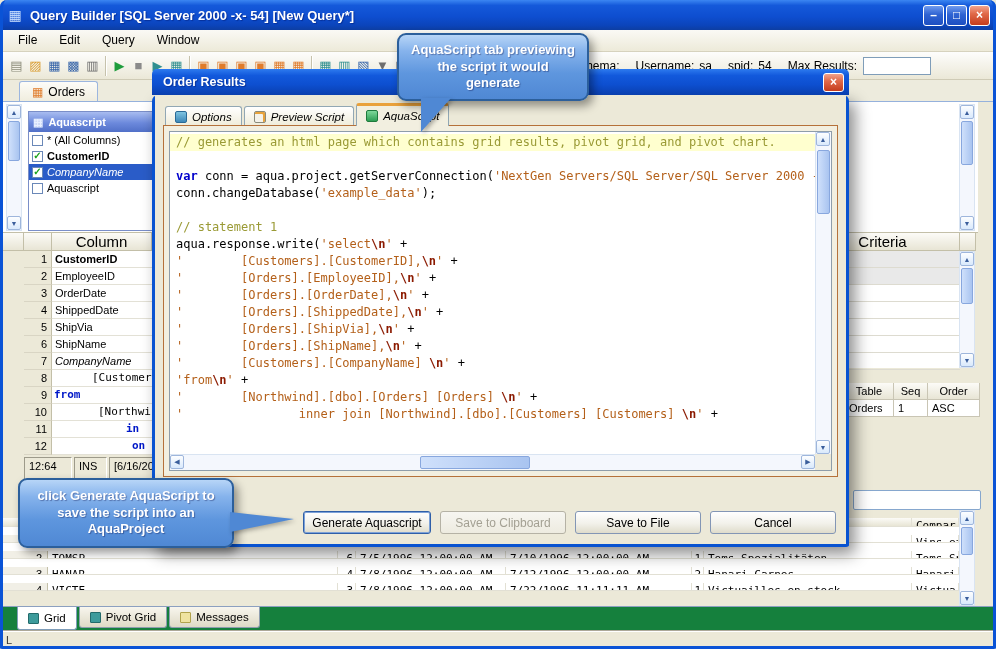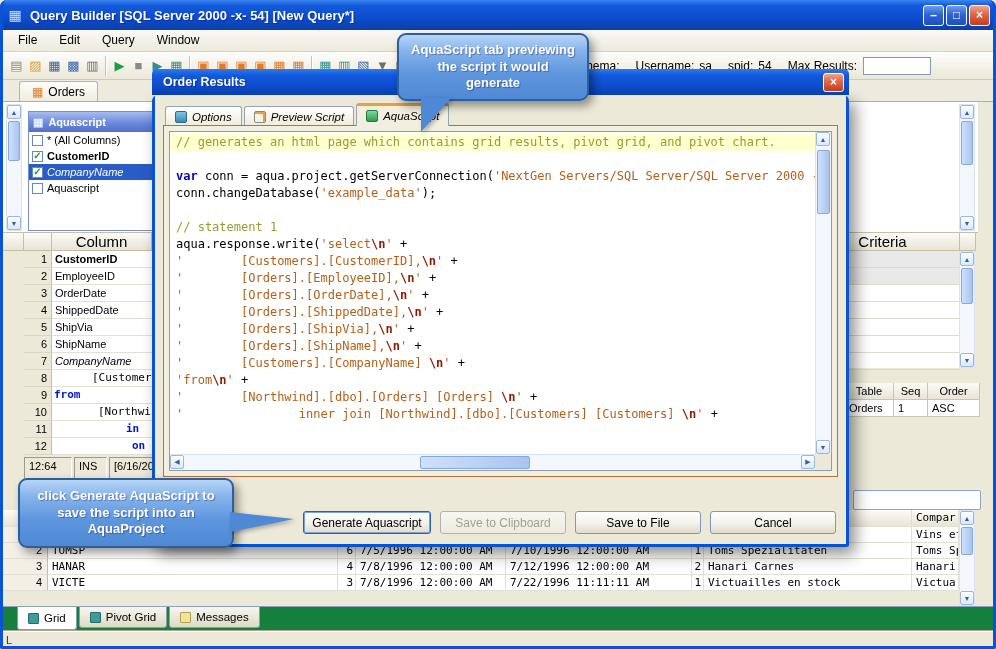--- a/index.html
+++ b/index.html
@@ -114,21 +114,21 @@
   .white-bar { position:absolute; left:853px; top:490px; width:128px; height:20px;
     background:#fff; border:1px solid #86A7CE; border-radius:2px; z-index:5; }
 
   
   .results-header { position:absolute; left:3px; top:510px; width:956px; height:17px; display:flex; z-index:5; }
   .rhdr { background:linear-gradient(#FCFBF7,#E8E5D5); border-right:1px solid #C3BFA8;
     border-bottom:1px solid #C3BFA8; font-size:11px; line-height:15px; overflow:hidden; white-space:nowrap; padding-left:4px; }
   .results-rows { position:absolute; left:3px; top:527px; width:956px; z-index:5; }
   .rrow { display:flex; height:16px; background:#fff; }
   .rcell { overflow:hidden; white-space:nowrap; font-family:"DejaVu Sans Mono",monospace; font-size:11px;
-    line-height:15px; border-right:1px solid #E2E0D4; border-bottom:1px solid #E2E0D4; padding-left:4px; flex:none; }
+    line-height:15px; border-right:1px solid #E2E0D4; border-bottom:1px solid #E2E0D4; padding-left:4px; flex:none;margin-top:8px; }
   .rcell.ra { text-align:right; padding-right:2px; padding-left:0; }
   .rc0 { width:45px; } .rc1 { width:290px; } .rc2 { width:18px; } .rc3 { width:150px; }
   .rc4 { width:186px; } .rc5 { width:12px; } .rc6 { width:208px; } .rc7 { flex:1; }
   .rnum { background:#F1EFE6; border-right:1px solid #C3BFA8; text-align:right; padding-right:5px;
     font-family:"Liberation Sans",sans-serif; }
 
   
   .bottom-tabs { position:absolute; left:3px; top:606px; width:990px; height:24px;
     background:#15803d; border-top:1px solid #8CA0C0; display:flex; align-items:flex-start; padding-left:14px; gap:2px; z-index:5; }
   .btab { height:21px; padding:0 10px; display:flex; align-items:center; gap:5px; font-size:11.5px;

